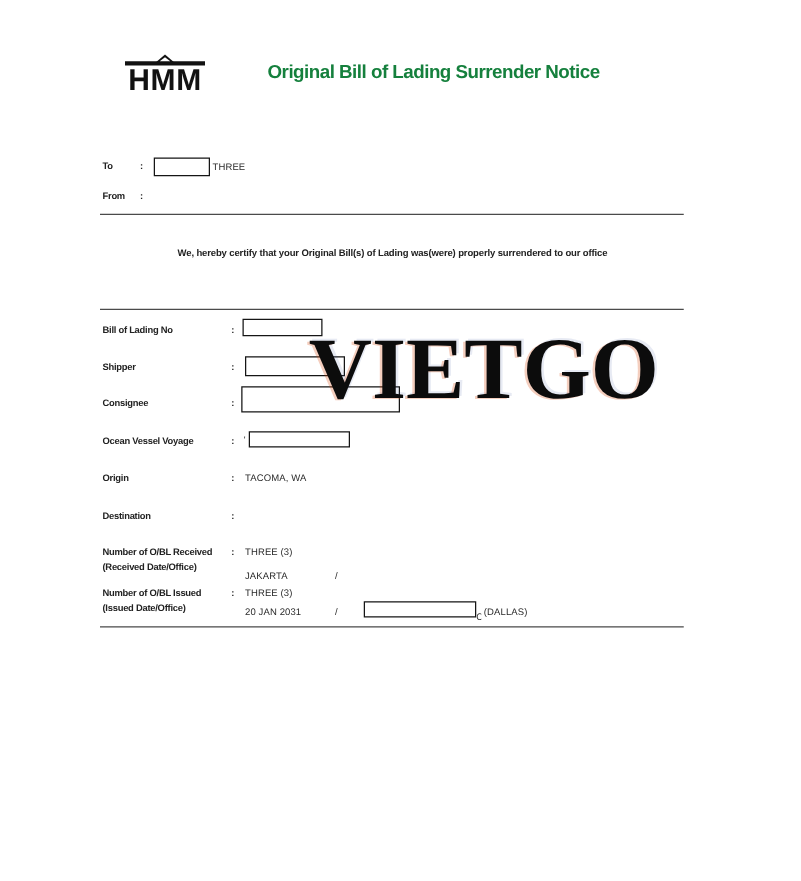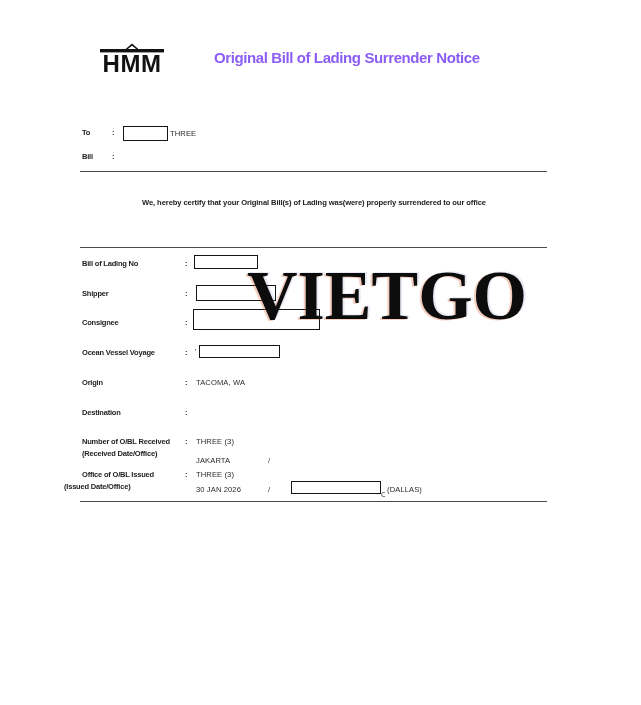--- a/index.html
+++ b/index.html
@@ -18,21 +18,21 @@
   }
   .abs { position: absolute; white-space: nowrap; }
   .lbl  { font-size: 7.5px; font-weight: 700; letter-spacing: -0.2px; color: #222; }
   .val  { font-size: 7.6px; font-weight: 400; letter-spacing: 0.1px; color: #2a2a2a; }
   .colon { font-size: 7.5px; font-weight: 700; color: #222; }
   .title {
     margin: 0;
     font-size: 15px;
     font-weight: 700;
     letter-spacing: -0.4px;
-    color: #8b5cf6;
+    color: #15803d;
   }
   .divider {
     position: absolute;
     left: 80px;
     width: 468px;
     height: 1.3px;
     background: #4a4a4a;
   }
   .cert-line {
     position: absolute;
@@ -87,21 +87,21 @@
     </svg>
   </div>
 
   <h1 class="abs title" style="left:214px; top:49px;">Original Bill of Lading Surrender Notice</h1>
 
   <span class="abs lbl" style="left:82px; top:128px;">To</span>
   <span class="abs colon" style="left:112px; top:128px;">:</span>
   <span class="redaction-box" style="left:123px; top:126px; width:45px; height:15px;"></span>
   <span class="abs val" style="left:170px; top:129px;">THREE</span>
 
-  <span class="abs lbl" style="left:82px; top:152px;">Bill</span>
+  <span class="abs lbl" style="left:82px; top:152px;">From</span>
   <span class="abs colon" style="left:112px; top:152px;">:</span>
 
   <div class="divider" style="top:171px;"></div>
 
   <div class="cert-line" style="top:198px;">We, hereby certify that your Original Bill(s) of Lading was(were) properly surrendered to our office</div>
 
   <div class="divider" style="top:247px;"></div>
 
   <span class="abs lbl" style="left:82px; top:259px;">Bill of Lading No</span>
   <span class="abs colon" style="left:185px; top:259px;">:</span>
@@ -127,25 +127,25 @@
   <span class="abs lbl" style="left:82px; top:408px;">Destination</span>
   <span class="abs colon" style="left:185px; top:408px;">:</span>
   <span class="abs val" style="left:196px; top:408px;margin-top:48px;">JAKARTA</span>
 
   <span class="abs lbl" style="left:82px; top:437px;">Number of O/BL Received</span>
   <span class="abs lbl" style="left:82px; top:449px;">(Received Date/Office)</span>
   <span class="abs colon" style="left:185px; top:437px;">:</span>
   <span class="abs val" style="left:196px; top:437px;">THREE (3)</span>
   <span class="abs val" style="left:268px; top:456px;">/</span>
 
-  <span class="abs lbl" style="left:82px; top:470px;">Office of O/BL Issued</span>
-  <span class="abs lbl" style="left:64px; top:482px;">(Issued Date/Office)</span>
+  <span class="abs lbl" style="left:82px; top:470px;">Number of O/BL Issued</span>
+  <span class="abs lbl" style="left:82px; top:482px;">(Issued Date/Office)</span>
   <span class="abs colon" style="left:185px; top:470px;">:</span>
   <span class="abs val" style="left:196px; top:470px;">THREE (3)</span>
-  <span class="abs val" style="left:196px; top:485px;">30 JAN 2026</span>
+  <span class="abs val" style="left:196px; top:485px;">20 JAN 2031</span>
   <span class="abs val" style="left:268px; top:485px;">/</span>
   <span class="redaction-box" style="left:291px; top:481px; width:90px; height:13px;"></span>
   <span class="abs" style="left:381px; top:485px;"><span class="partial-char">C</span></span>
   <span class="abs val" style="left:387px; top:485px;">(DALLAS)</span>
 
   <div class="divider" style="top:501px;"></div>
 
   <div class="watermark" style="left:247px; top:261px;">VIETGO</div>
 
 </div>

